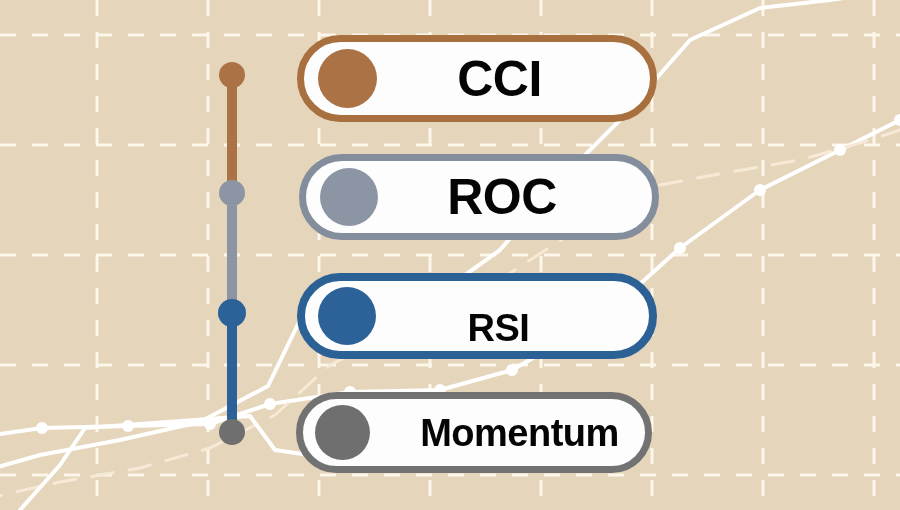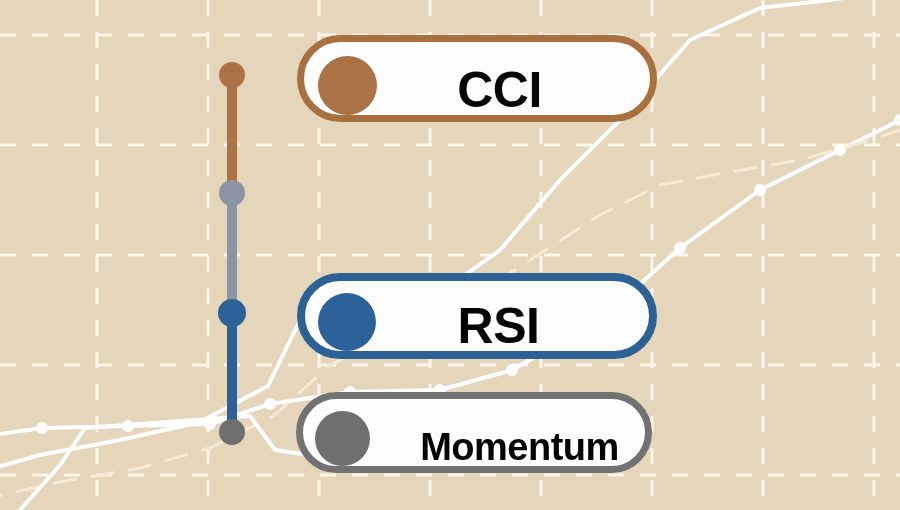--- a/index.html
+++ b/index.html
@@ -39,21 +39,21 @@
     border-radius: 50%;
   }
   
   .pill {
     position: absolute;
     box-sizing: border-box;
     background: #fdfdfd;
     border-style: solid;
     border-radius: 999px;
     display: flex;
-    align-items: flex-end;
+    align-items: center;
   }
   .pill-dot {
     border-radius: 50%;
     flex: 0 0 auto;
   }
   .pill-label {
     flex: 1 1 auto;
     text-align: center;
     color: #050505;
     font-weight: bold;
@@ -77,21 +77,21 @@
   }
   #pill-roc .pill-dot { width: 58px; height: 58px; background: #8c95a4; }
   #pill-roc .pill-label { font-size: 50px; padding-right: 10px; }
 
   #pill-rsi {
     left: 297px; top: 273px; width: 360px; height: 86px;
     border-width: 8px; border-color: #2c6196;
     padding: 0 16px 0 13px;
   }
   #pill-rsi .pill-dot { width: 58px; height: 58px; background: #2d6298; }
-  #pill-rsi .pill-label { font-size: 50px; padding-right: 12px; margin-top: 24px; }
+  #pill-rsi .pill-label { font-size: 38px; padding-right: 12px; margin-top: 24px; }
 
   #pill-momentum {
     left: 296px; top: 392px; width: 356px; height: 81px;
     border-width: 7px; border-color: #727272;
     padding: 0 14px 0 12px;
   }
   #pill-momentum .pill-dot { width: 55px; height: 55px; background: #6f6f6f; }
   #pill-momentum .pill-label { font-size: 38px; padding-right: 6px; padding-left: 44px; }
 </style>
 </head>
@@ -144,20 +144,24 @@
       <div class="tl-dot" style="left: 219px; top: 180px; width: 26px; height: 26px; background: rgb(140, 149, 164);"></div>
       <div class="tl-dot" style="left: 218px; top: 299px; width: 28px; height: 28px; background: rgb(45, 98, 152);"></div>
       <div class="tl-dot" style="left: 219px; top: 419px; width: 26px; height: 26px; background: rgb(111, 111, 111);"></div>
     </div>
 
   <div class="pill" id="pill-cci">
     <span class="pill-dot"></span>
     <span class="pill-label">CCI</span>
   </div>
 
+  <div class="pill" id="pill-roc">
+    <span class="pill-dot"></span>
+    <span class="pill-label">ROC</span>
+  </div>
 
   <div class="pill" id="pill-rsi">
     <span class="pill-dot"></span>
     <span class="pill-label">RSI</span>
   </div>
 
   <div class="pill" id="pill-momentum">
     <span class="pill-dot"></span>
     <span class="pill-label">Momentum</span>
   </div>

